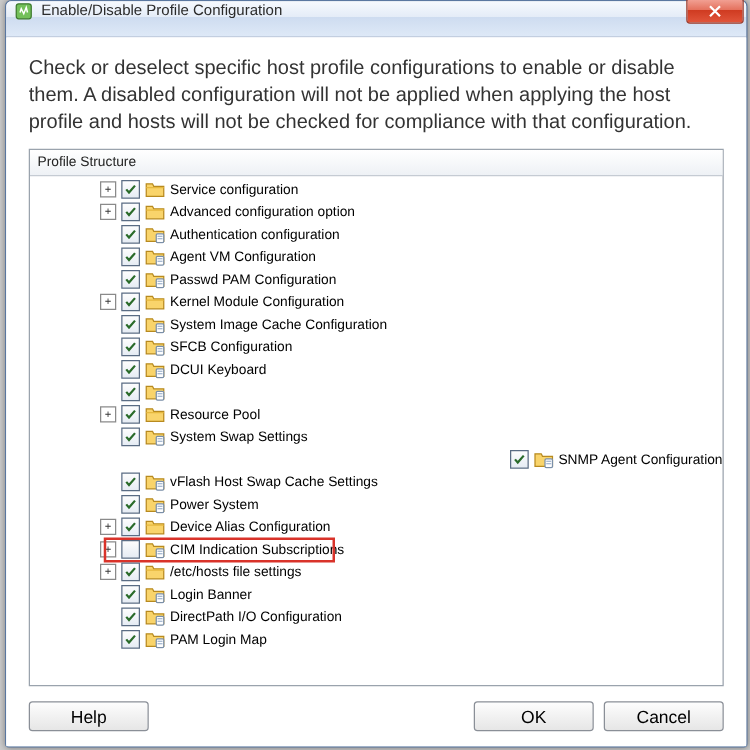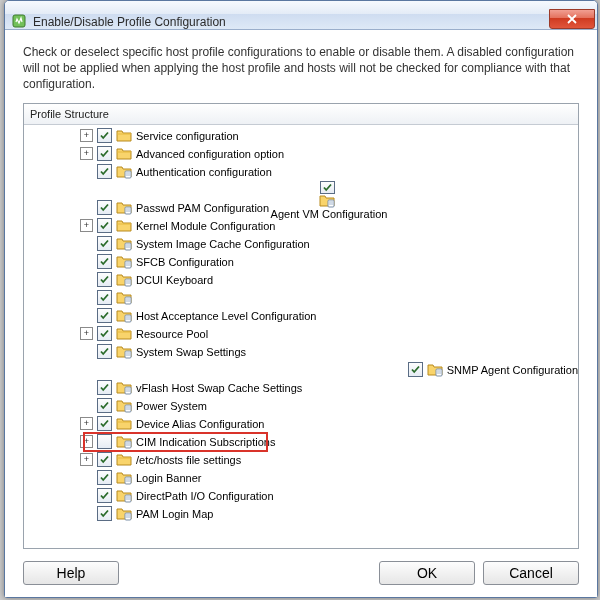--- a/index.html
+++ b/index.html
@@ -24,21 +24,21 @@
     border-radius: 5px 5px 3px 3px;
     box-shadow: 0 0 6px rgba(0,0,0,0.4);
     display: flex;
     flex-direction: column;
   }
   .titlebar {
     height: 28px;
     background: linear-gradient(to bottom, #f6f9fe 0%, #e4ecf7 45%, #cedcf0 46%, #dee9f7 100%);
     border-bottom: 1px solid #9aaecb;
     display: flex;
-    align-items: flex-end;
+    align-items: flex-start;
     border-radius: 4px 4px 0 0;
     padding: 0 2px 0 6px;
   }
   .app-icon {
     width: 16px;
     height: 16px;
     margin-right: 6px;
     display: flex;
     align-items: center;
     justify-content: center;
@@ -69,21 +69,21 @@
   }
   .win-btn svg { display: block; }
   .content {
     flex: 1;
     padding: 14px 18px 12px 18px;
     display: flex;
     flex-direction: column;
     background: #ffffff;
   }
   .desc {
-    font-size: 12px;
+    font-size: 16px;
     color: #333;
     line-height: 1.35;
     margin-bottom: 10px;
   }
   .tree-panel {
     flex: 1;
     border: 1px solid #9aa3ad;
     background: #ffffff;
     display: flex;
     flex-direction: column;
@@ -263,21 +263,21 @@
             </span>
             <span class="node-icon">
               <svg width="16" height="14" viewBox="0 0 16 14">
                 <path d="M1 3 L1 12 L15 12 L15 4 L7 4 L6 2 L1 2 Z" fill="#f9d46b" stroke="#b88a1f"></path>
                 <rect x="9" y="6" width="6" height="7" rx="1" fill="#fefefe" stroke="#7a8fa8"></rect>
                 <path d="M10 8 h4 M10 10 h4" stroke="#8aa3c2" stroke-width="0.8"></path>
               </svg>
             </span>
             <span class="node-label">Authentication configuration</span>
           </div>
-          <div class="tree-row" style="padding-left: 52px; flex-direction: column;">
+          <div class="tree-row" style="padding-left: 52px;">
             <span class="expander-spacer"></span>
             <span class="chk">
               <svg width="11" height="11" viewBox="0 0 11 11">
                 <path d="M2 5.5 L4.2 8 L9 2.5" stroke="#2a6b2a" stroke-width="1.8" fill="none"></path>
               </svg>
             </span>
             <span class="node-icon">
               <svg width="16" height="14" viewBox="0 0 16 14">
                 <path d="M1 3 L1 12 L15 12 L15 4 L7 4 L6 2 L1 2 Z" fill="#f9d46b" stroke="#b88a1f"></path>
                 <rect x="9" y="6" width="6" height="7" rx="1" fill="#fefefe" stroke="#7a8fa8"></rect>
@@ -372,36 +372,20 @@
                 <path d="M2 5.5 L4.2 8 L9 2.5" stroke="#2a6b2a" stroke-width="1.8" fill="none"></path>
               </svg>
             </span>
             <span class="node-icon">
               <svg width="16" height="14" viewBox="0 0 16 14">
                 <path d="M1 3 L1 12 L15 12 L15 4 L7 4 L6 2 L1 2 Z" fill="#f9d46b" stroke="#b88a1f"></path>
                 <rect x="9" y="6" width="6" height="7" rx="1" fill="#fefefe" stroke="#7a8fa8"></rect>
                 <path d="M10 8 h4 M10 10 h4" stroke="#8aa3c2" stroke-width="0.8"></path>
               </svg>
             </span>
-          </div>
-          <div class="tree-row" style="padding-left: 52px;">
-            <span class="expander-spacer"></span>
-            <span class="chk">
-              <svg width="11" height="11" viewBox="0 0 11 11">
-                <path d="M2 5.5 L4.2 8 L9 2.5" stroke="#2a6b2a" stroke-width="1.8" fill="none"></path>
-              </svg>
-            </span>
-            <span class="node-icon">
-              <svg width="16" height="14" viewBox="0 0 16 14">
-                <path d="M1 3 L1 12 L15 12 L15 4 L7 4 L6 2 L1 2 Z" fill="#f9d46b" stroke="#b88a1f"></path>
-                <rect x="9" y="6" width="6" height="7" rx="1" fill="#fefefe" stroke="#7a8fa8"></rect>
-                <path d="M10 8 h4 M10 10 h4" stroke="#8aa3c2" stroke-width="0.8"></path>
-              </svg>
-            </span>
-            <span class="node-label">Host Acceptance Level Configuration</span>
           </div>
           <div class="tree-row" style="padding-left: 52px;">
             <span class="expander">+</span>
             <span class="chk">
               <svg width="11" height="11" viewBox="0 0 11 11">
                 <path d="M2 5.5 L4.2 8 L9 2.5" stroke="#2a6b2a" stroke-width="1.8" fill="none"></path>
               </svg>
             </span>
             <span class="node-icon">
               <svg width="16" height="14" viewBox="0 0 16 14">

